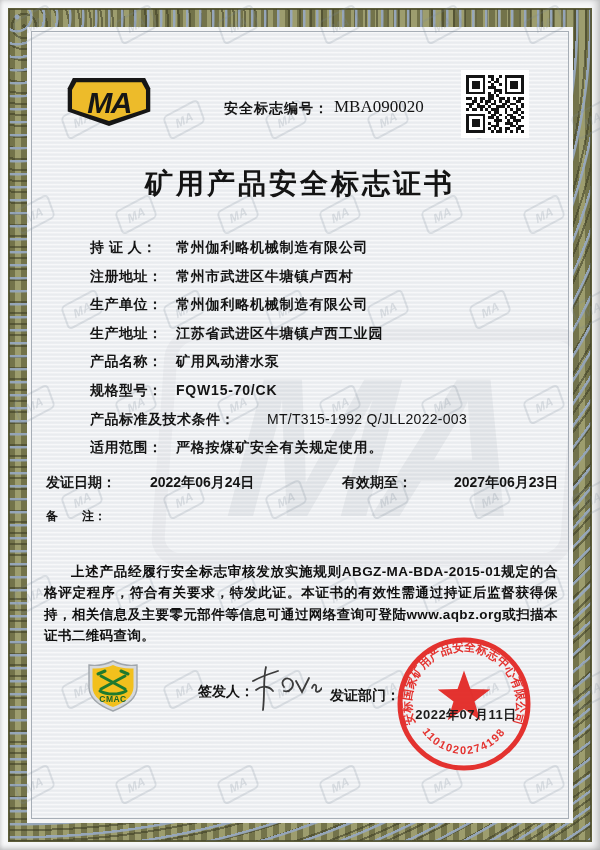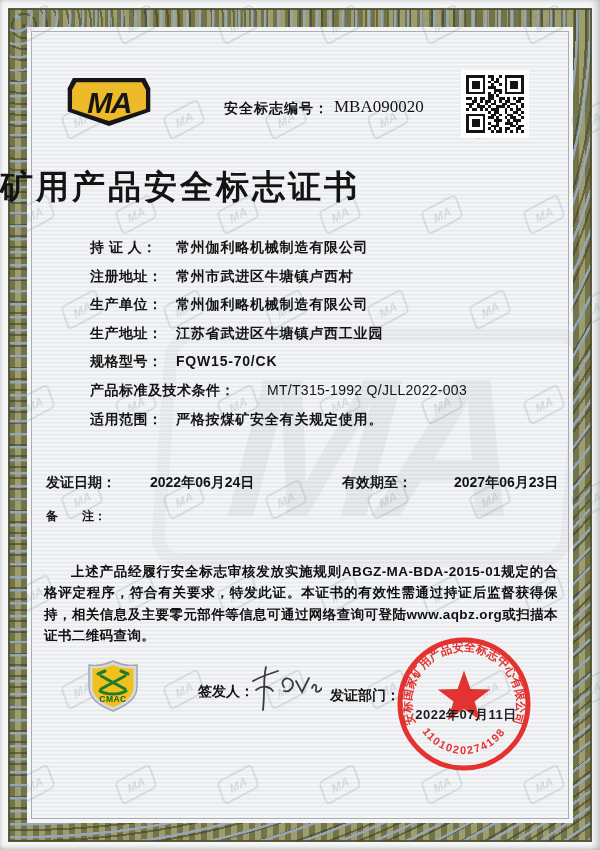--- a/index.html
+++ b/index.html
@@ -43,21 +43,21 @@
   }
   .content{position:absolute;inset:0;z-index:4;}
   
   .ma-logo{position:absolute;left:66px;top:77px;width:86px;height:50px;}
   .serial-label{position:absolute;left:224px;top:100px;font-size:14px;font-weight:bold;letter-spacing:1px;}
   .serial-value{position:absolute;left:334px;top:97px;font-size:17px;font-family:"Liberation Serif",serif;}
   .qr-box{position:absolute;left:461px;top:70px;width:68px;height:68px;background:#fff;display:flex;align-items:center;justify-content:center;}
   .qr{display:grid;grid-template-columns:repeat(21,1fr);grid-template-rows:repeat(21,1fr);width:58px;height:58px;background:#fff;}
   .qr .on{background:#141414;}
   
-  .cert-title{position:absolute;left:0;right:0;top:165px;font-size:33px;font-weight:900;letter-spacing:3px;}
+  .cert-title{position:absolute;left:0;right:0;top:165px;text-align:center;font-size:28px;font-weight:900;letter-spacing:3px;}
   
   .fields{position:absolute;left:46px;top:239px;right:40px;}
   .f-row{display:flex;align-items:baseline;height:28.6px;font-size:14px;}
   .f-label{font-weight:bold;width:86px;flex:none;letter-spacing:.5px;margin-left:44px;}
   .f-value{font-weight:bold;letter-spacing:.8px;}
   .f-row.wide .f-label{width:auto;}
   .f-row.wide .f-value{margin-left:32px;font-weight:normal;letter-spacing:.3px;}
   .dates{position:absolute;left:46px;top:474px;display:flex;align-items:baseline;font-size:14px;gap:20px;}
   .dates .dl{font-weight:bold;width:84px;flex:none;}
   .dates .dv1{font-weight:bold;width:172px;flex:none;}
@@ -614,20 +614,24 @@
       </div>
       <div class="f-row">
         <span class="f-label">生产单位：</span>
         <span class="f-value">常州伽利略机械制造有限公司</span>
       </div>
       <div class="f-row">
         <span class="f-label">生产地址：</span>
         <span class="f-value">江苏省武进区牛塘镇卢西工业园</span>
       </div>
       <div class="f-row">
+        <span class="f-label">产品名称：</span>
+        <span class="f-value">矿用风动潜水泵</span>
+      </div>
+      <div class="f-row">
         <span class="f-label">规格型号：</span>
         <span class="f-value">FQW15-70/CK</span>
       </div>
       <div class="f-row wide">
         <span class="f-label">产品标准及技术条件：</span>
         <span class="f-value">MT/T315-1992 Q/JLL2022-003</span>
       </div>
       <div class="f-row">
         <span class="f-label">适用范围：</span>
         <span class="f-value">严格按煤矿安全有关规定使用。</span>

